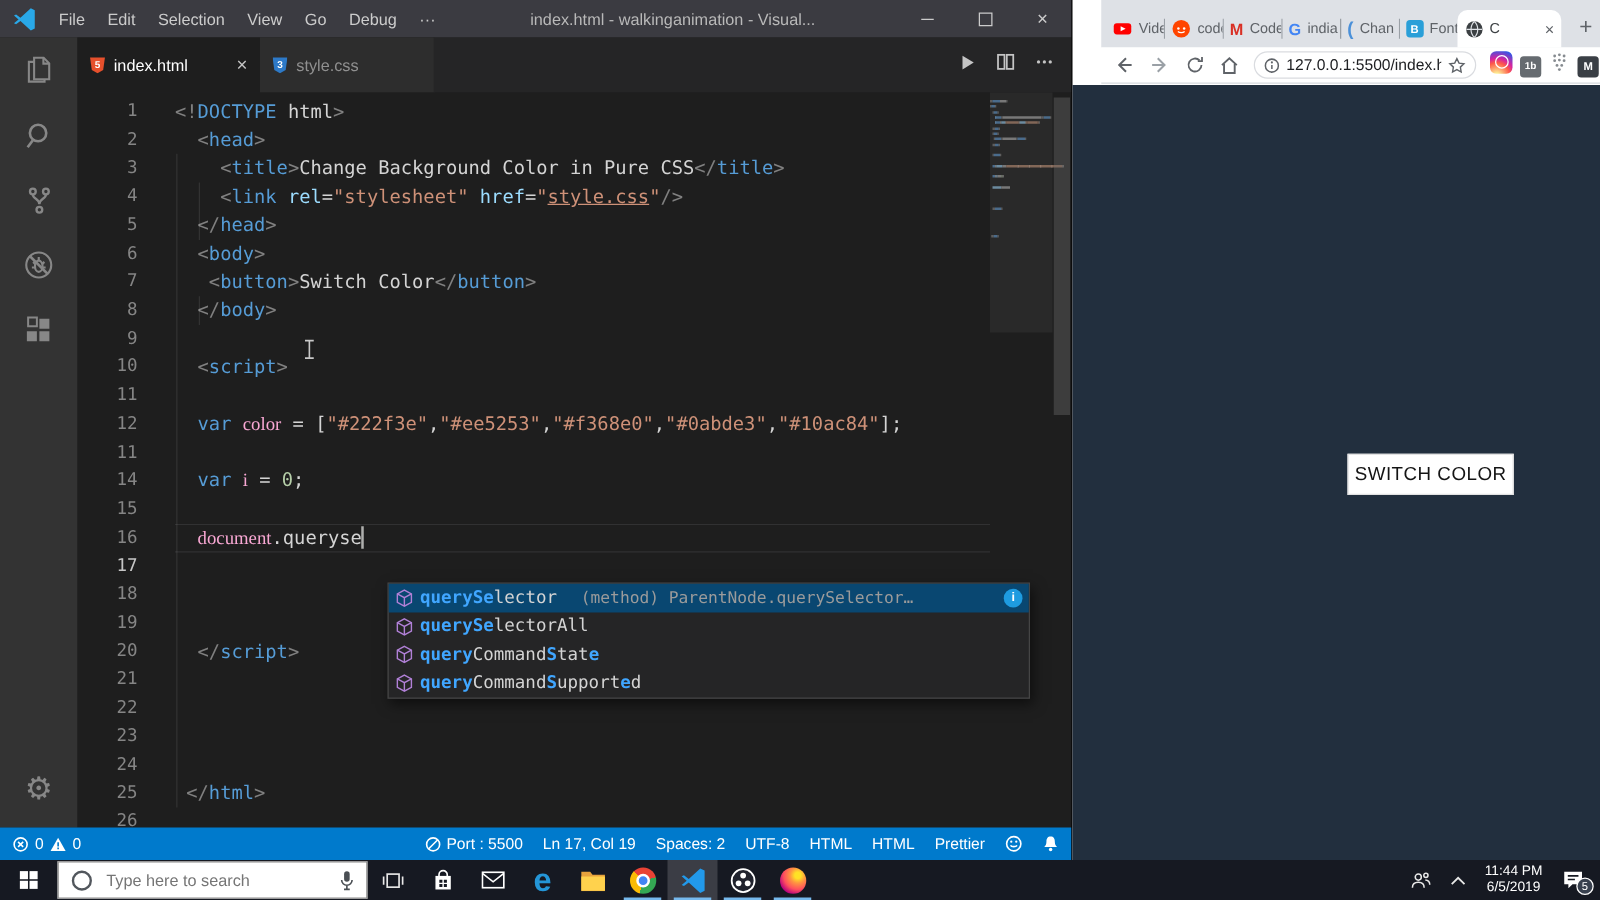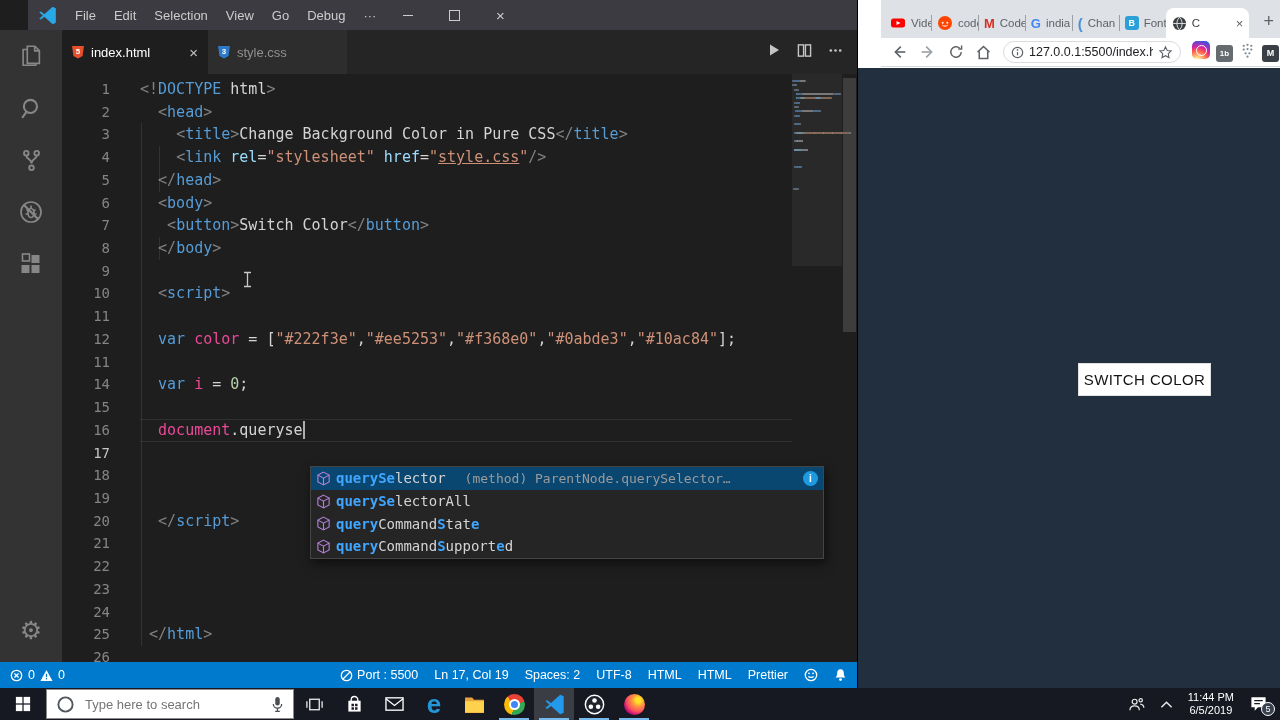--- a/index.html
+++ b/index.html
@@ -3,21 +3,21 @@
 <meta charset="utf-8">
 <style>
   html,body{margin:0;padding:0;background:#000;}
   *{box-sizing:border-box;}
   .screen{position:relative;width:1280px;height:720px;overflow:hidden;background:#000;
     font-family:"Liberation Sans",sans-serif;-webkit-font-smoothing:antialiased;}
   .icon{display:inline-flex;align-items:center;justify-content:center;line-height:1;}
 
   
   .vscode{position:absolute;left:0;top:0;width:857px;height:688px;background:#1e1e1e;}
-  .titlebar{position:absolute;left:0;top:0;right:0;height:30px;background:#3b3b41;display:flex;align-items:center;color:#cccccc;font-size:13px;margin-left:28px;}
+  .titlebar{position:absolute;left:0;top:0;right:0;height:30px;background:#3b3b41;display:flex;align-items:center;color:#cccccc;font-size:13px;}
   .vs-logo{width:38px;display:flex;justify-content:center;}
   .menu-item{padding:0 9px;cursor:default;}
   .vtitle{flex:1;text-align:center;color:#b9b9b9;white-space:nowrap;overflow:hidden;}
   .wctrls{display:flex;height:30px;}
   .wc{width:46px;display:flex;align-items:center;justify-content:center;color:#ccc;}
   .wc-min::before{content:"";width:10px;height:1px;background:#ccc;display:block;}
   .wc-max::before{content:"";width:9px;height:9px;border:1px solid #ccc;display:block;}
   .wc-close{font-size:15px;}
 
   .activitybar{position:absolute;left:0;top:30px;bottom:26px;width:62px;background:#333333;display:flex;flex-direction:column;align-items:center;}
@@ -35,21 +35,21 @@
   .editor{position:absolute;left:62px;top:74px;right:0;bottom:26px;display:flex;background:#1e1e1e;}
   .gutter{width:78px;padding-top:4px;flex:none;}
   .gln{height:22.72px;line-height:22.72px;text-align:right;padding-right:30px;color:#858585;
        font-family:"DejaVu Sans Mono","Liberation Mono",monospace;font-size:14px;}
   .gln.cur{color:#c6c6c6;}
   .codewrap{flex:1;position:relative;padding-top:4px;overflow:hidden;}
   .cline{height:22.72px;line-height:22.72px;white-space:pre;font-family:"DejaVu Sans Mono","Liberation Mono",monospace;font-size:15px;color:#d4d4d4;}
   .cline.current{box-shadow:inset 0 1px 0 #313132, inset 0 -1px 0 #313132;}
   .tok-pn{color:#808080;} .tok-tag{color:#569cd6;} .tok-df{color:#d4d4d4;}
   .tok-at{color:#9cdcfe;} .tok-st{color:#ce9178;} .tok-sl{color:#ce9178;text-decoration:underline;}
-  .tok-kw{color:#569cd6;} .tok-vr{color:#ec4899;} .tok-nm{color:#b5cea8;}
+  .tok-kw{color:#569cd6;} .tok-vr{color:#f9a8d4;font-family:Liberation Serif, serif;} .tok-nm{color:#b5cea8;}
   .cursor{display:inline-block;width:2px;height:18px;background:#aeafad;vertical-align:-4px;}
   .guide{position:absolute;width:1px;background:rgba(255,255,255,0.09);}
   .minimap{width:50px;flex:none;padding-top:5px;position:relative;}
   .mm-line{height:4.3px;display:flex;align-items:center;}
   .mm-tok{height:2px;opacity:.75;flex:none;}
   .mm-slider{position:absolute;left:0;top:0;width:100%;height:192px;background:rgba(255,255,255,0.05);}
   .vscroll{width:15px;flex:none;position:relative;}
   .vthumb{position:absolute;left:1px;top:4px;width:13px;height:254px;background:rgba(121,121,121,0.35);}
 
   .suggest{position:absolute;left:310px;top:466px;width:514px;background:#252526;border:1px solid #454545;z-index:20;box-shadow:2px 4px 10px rgba(0,0,0,.55);}
@@ -118,20 +118,21 @@
         </span>
       <span id="menubar" style="display: flex;">
           <span class="menu-item">File</span>
           <span class="menu-item">Edit</span>
           <span class="menu-item">Selection</span>
           <span class="menu-item">View</span>
           <span class="menu-item">Go</span>
           <span class="menu-item">Debug</span>
           <span class="menu-item">···</span>
         </span>
+      <span class="vtitle">index.html - walkinganimation - Visual...</span>
       <span class="wctrls">
         <span class="wc wc-min"></span>
         <span class="wc wc-max"></span>
         <span class="wc wc-close">×</span>
       </span>
     </div>
 
     <div class="activitybar" id="activitybar">
         <div class="abar-item">
           <span class="icon">

